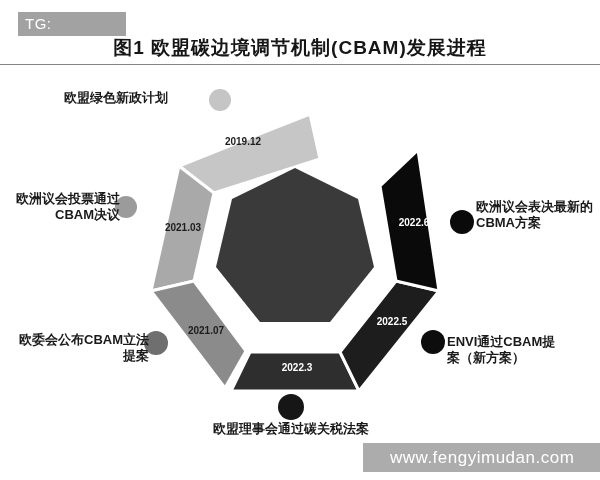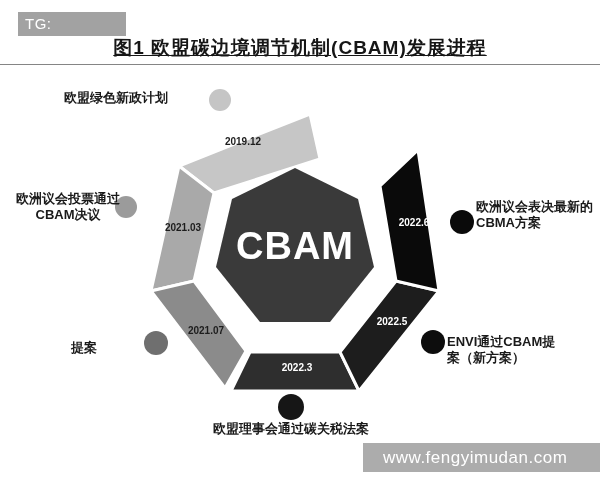--- a/index.html
+++ b/index.html
@@ -7,46 +7,46 @@
     position:relative;width:600px;height:480px;background:#ffffff;overflow:hidden;
     font-family:"Liberation Sans","DejaVu Sans",sans-serif;
   }
   .banner{
     position:absolute;left:18px;top:12px;width:108px;height:24px;
     background:#a2a2a2;color:#ffffff;font-size:15px;line-height:24px;
     padding-left:7px;box-sizing:border-box;letter-spacing:.5px;
   }
   .title{
     position:absolute;left:0;top:35px;width:100%;text-align:center;
-    font-size:19px;font-weight:bold;color:#161616;letter-spacing:1px;text-decoration:underline;
+    font-size:19px;font-weight:bold;color:#161616;letter-spacing:1px;
   }
   .rule{
     position:absolute;left:0;right:0;top:64px;border-top:1px solid #858585;height:0;
   }
   svg{position:absolute;left:0;top:0;}
   .cbam-center{
     position:absolute;left:295px;top:246px;transform:translate(-50%,-50%);
     color:#ffffff;font-size:38px;font-weight:600;letter-spacing:1px;
   }
   .date{
     position:absolute;transform:translate(-50%,-50%);
     font-size:10px;font-weight:700;white-space:nowrap;
   }
   .date-dark{color:#1d1d1d;}
   .date-light{color:#ffffff;text-align:right;}
   .side-label{
     position:absolute;font-size:13px;font-weight:bold;color:#1a1a1a;
     line-height:16px;white-space:nowrap;
   }
-  .side-label.centered{transform:translate(-50%,-50%);text-align:center;}
+  .side-label.centered{transform:translate(-50%,-50%);text-align:right;}
   .side-label .ln{display:block;}
   .watermark{
     position:absolute;right:0;top:443px;width:237px;height:29px;
     background:#acacac;color:#ffffff;font-size:17px;line-height:29px;
-    padding-left:20px;box-sizing:border-box;letter-spacing:.5px;
+    padding-left:27px;box-sizing:border-box;letter-spacing:.5px;
   }
 </style>
 </head>
 <body>
 
 <div class="stage">
 
   <div class="banner">
     <span>TG: MYYJJPP</span>
   </div>
@@ -66,37 +66,37 @@
     <polygon points="295,168 358,199 374,267 330,322 260,322 216,267 232,199" fill="#3a3a3a"></polygon>
 
     <circle cx="220" cy="100" r="11" fill="#c5c5c5"></circle>
     <circle cx="126" cy="207" r="11" fill="#9b9b9b"></circle>
     <circle cx="156" cy="343" r="12" fill="#6f6f6f"></circle>
     <circle cx="291" cy="407" r="13" fill="#161616"></circle>
     <circle cx="433" cy="342" r="12" fill="#0d0d0d"></circle>
     <circle cx="462" cy="222" r="12" fill="#0a0a0a"></circle>
   </svg>
 
-  <div class="cbam-center">CBAM</div>
 
   <div class="date date-dark" style="left:243px;top:141px;">2019.12</div>
   <div class="date date-dark" style="left:183px;top:217px;margin-top:10px;">2021.03</div>
   <div class="date date-dark" style="left:206px;top:322px;margin-top:8px;">2021.07</div>
   <div class="date date-light" style="left:297px;top:367px;">2022.3</div>
   <div class="date date-light" style="left:392px;top:321px;">2022.5</div>
   <div class="date date-light" style="left:414px;top:222px;">2022.6</div>
 
   <div class="side-label centered" style="left:116px;top:98px;">
     <span class="ln">欧盟绿色新政计划</span>
   </div>
   <div class="side-label centered" style="left:68px;top:207px;">
     <span class="ln">欧洲议会投票通过</span>
     <span class="ln">CBAM决议</span>
   </div>
   <div class="side-label centered" style="left:84px;top:348px;">
+    <span class="ln">欧委会公布CBAM立法</span>
     <span class="ln">提案</span>
   </div>
   <div class="side-label centered" style="left:291px;top:429px;">
     <span class="ln">欧盟理事会通过碳关税法案</span>
   </div>
   <div class="side-label" style="left:447px;top:334px;">
     <span class="ln">ENVI通过CBAM提</span>
     <span class="ln">案（新方案）</span>
   </div>
   <div class="side-label" style="left:476px;top:199px;">

